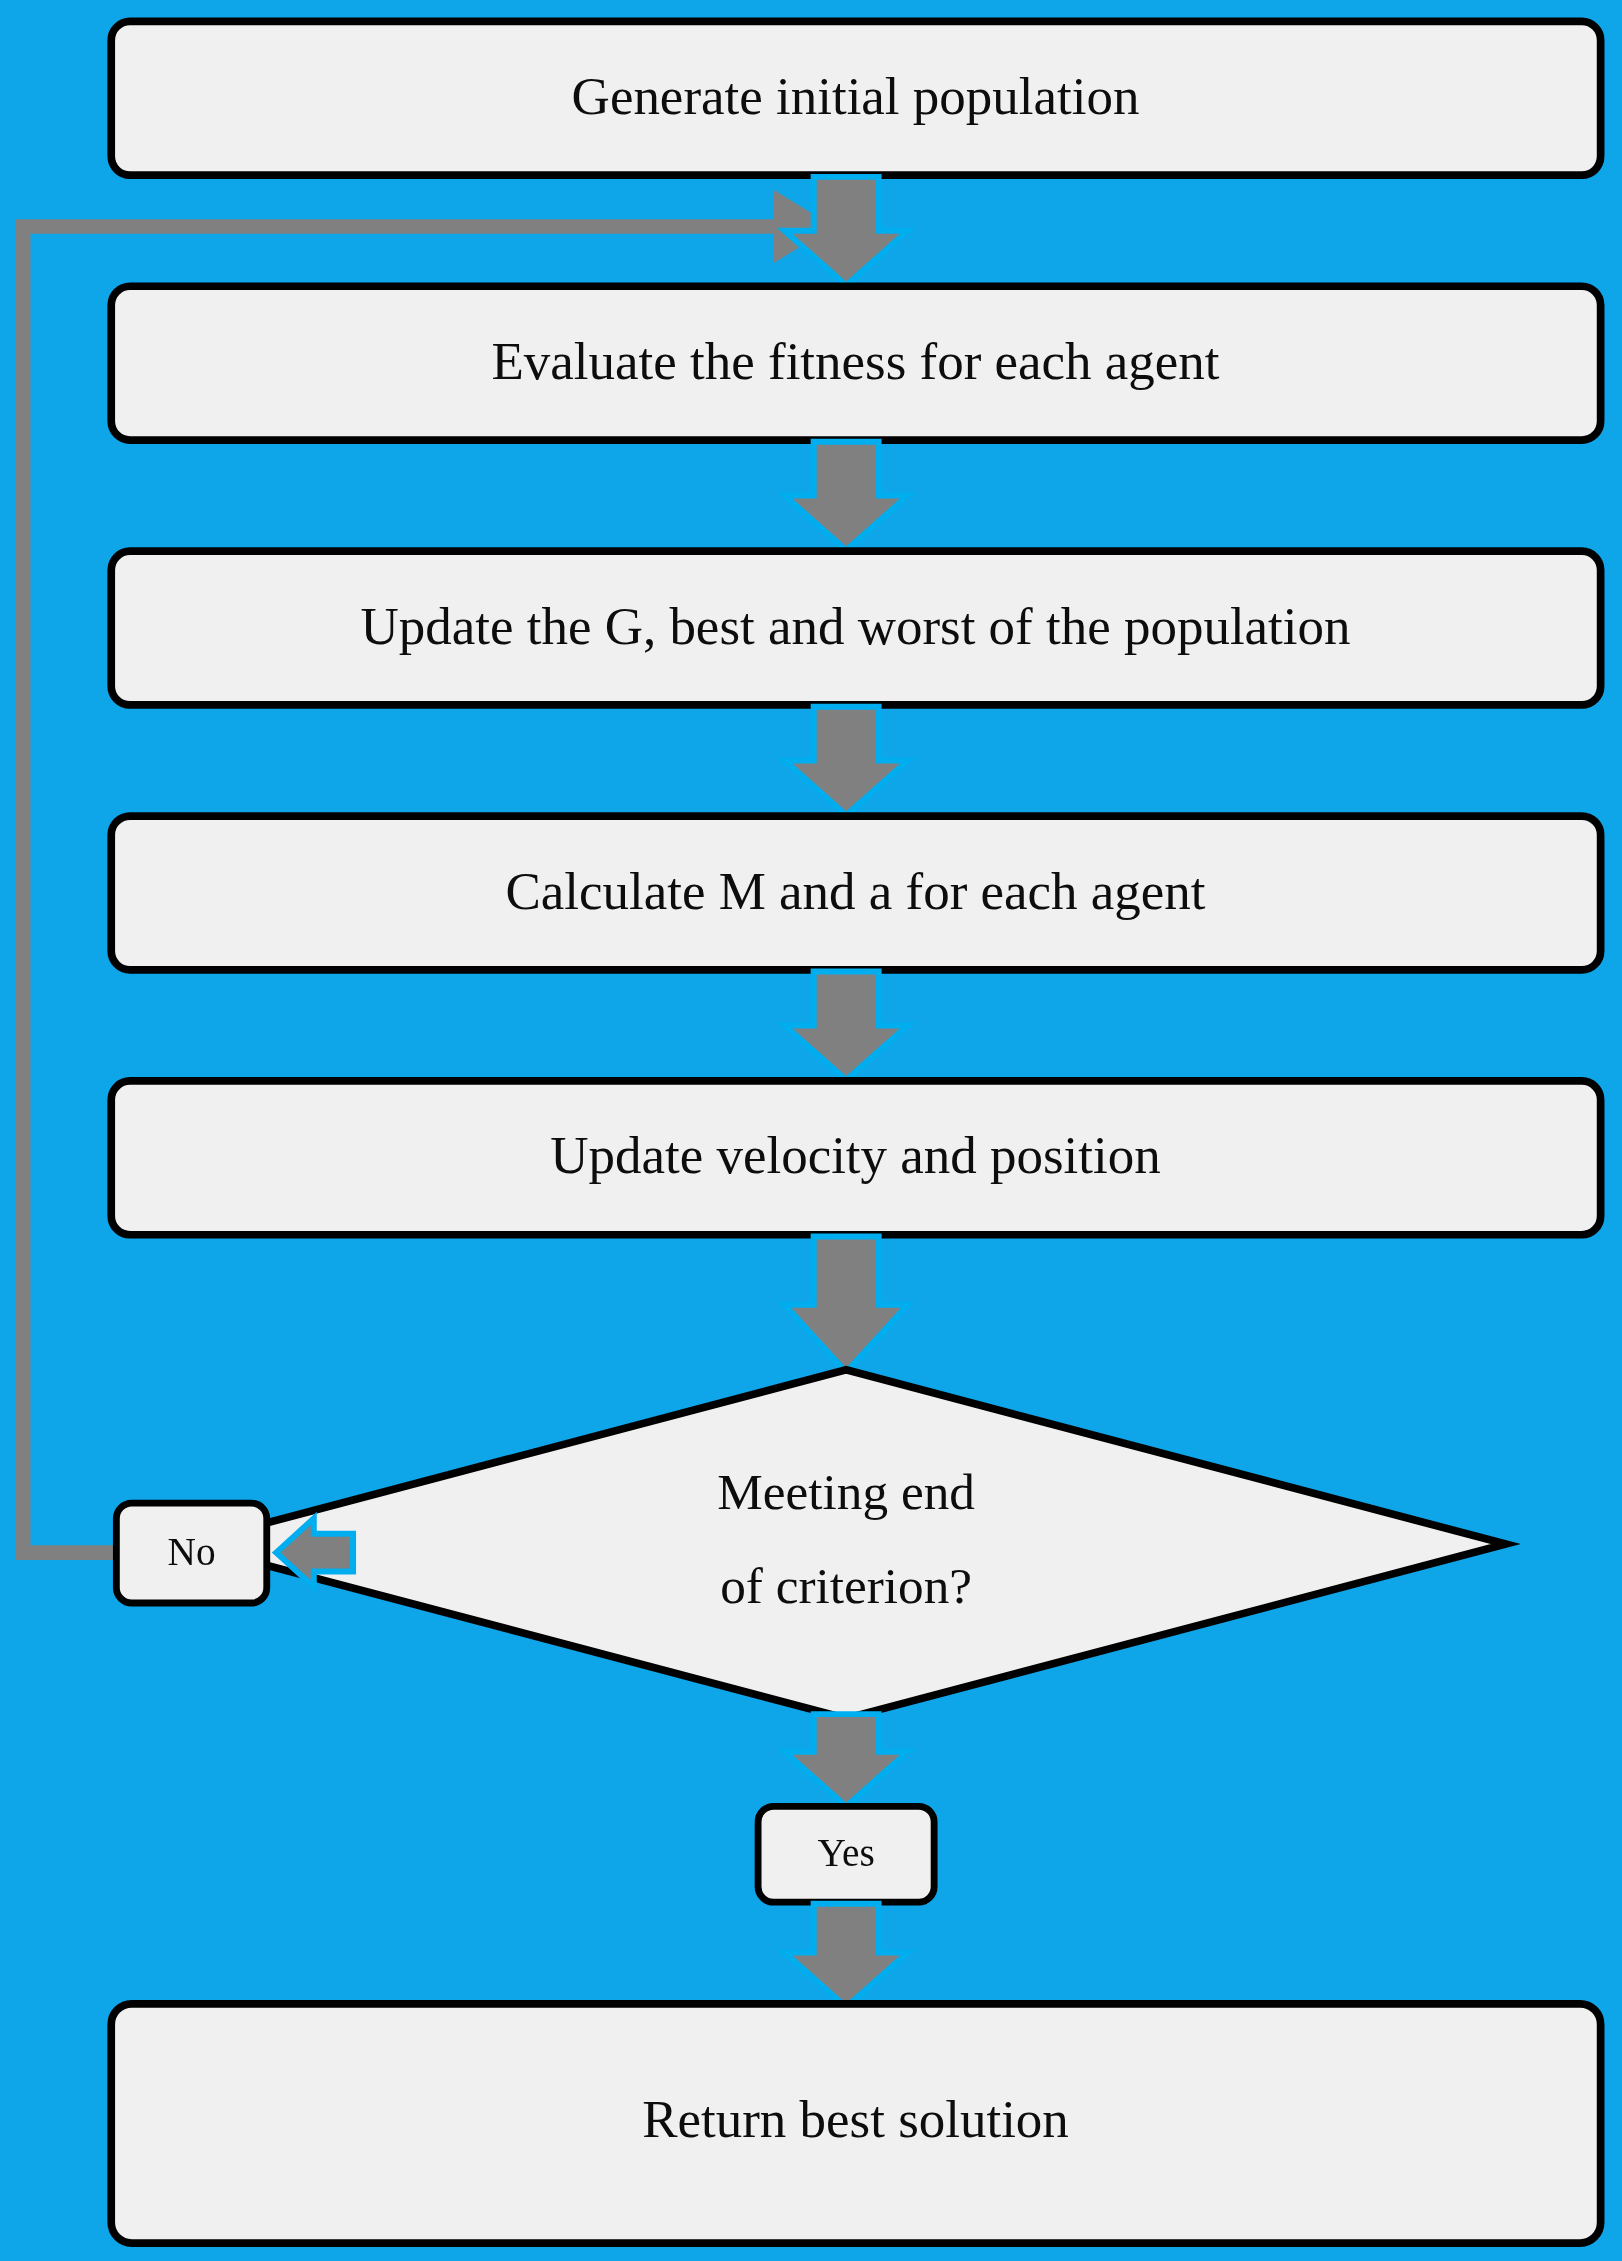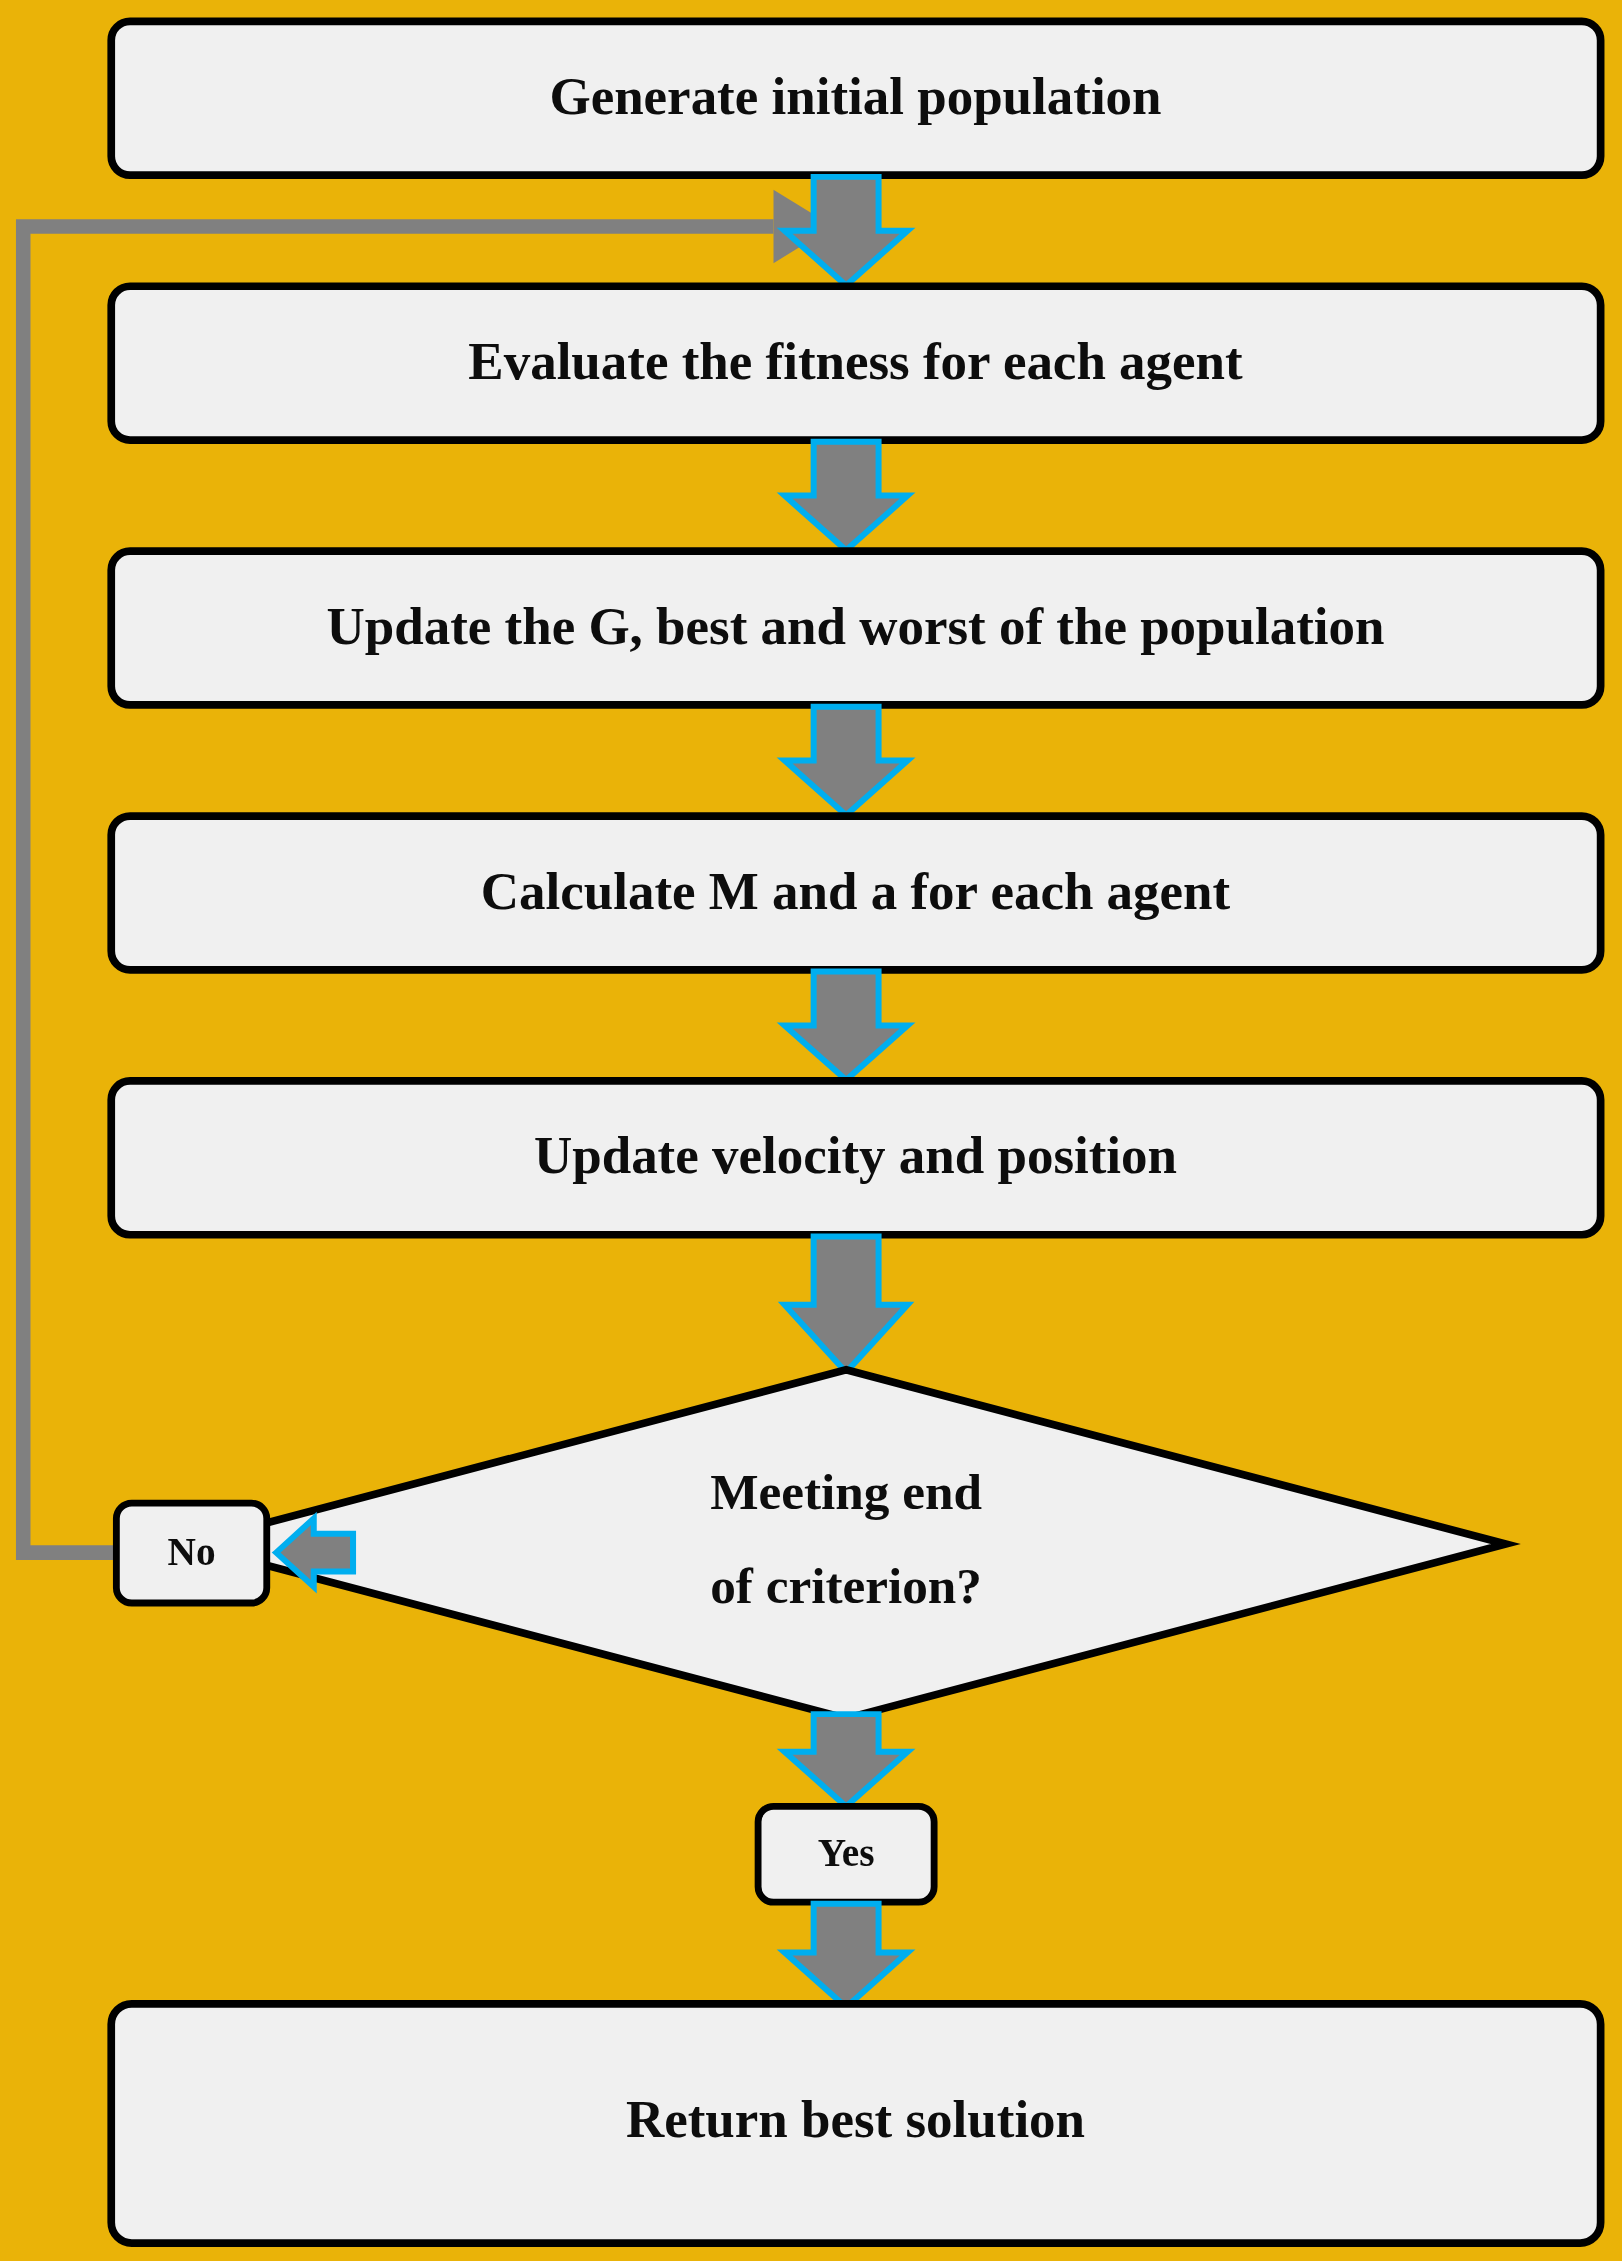--- a/index.html
+++ b/index.html
@@ -11,22 +11,21 @@
   body {
     width: 1623px;
     height: 2261px;
     font-family: "Liberation Serif", "DejaVu Serif", serif;
     overflow: hidden;
   }
   #flow-root {
     position: relative;
     width: 1623px;
     height: 2261px;
-    background: #eab308;
-    font-weight: bold;
+    background: #0ea5e9;
   }
   svg.flow-svg {
     position: absolute;
     top: 0;
     left: 0;
     width: 1623px;
     height: 2261px;
     display: block;
   }
   .node-text {

